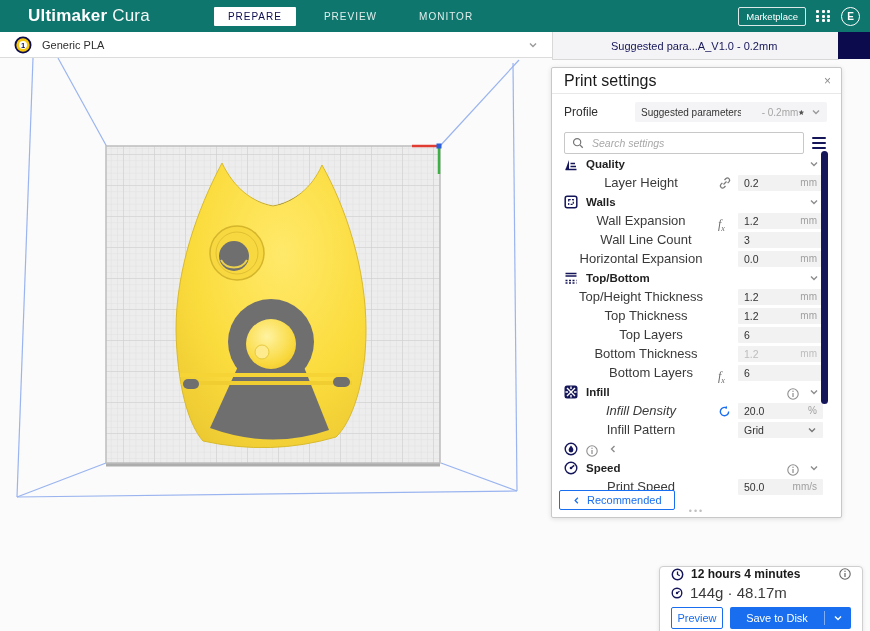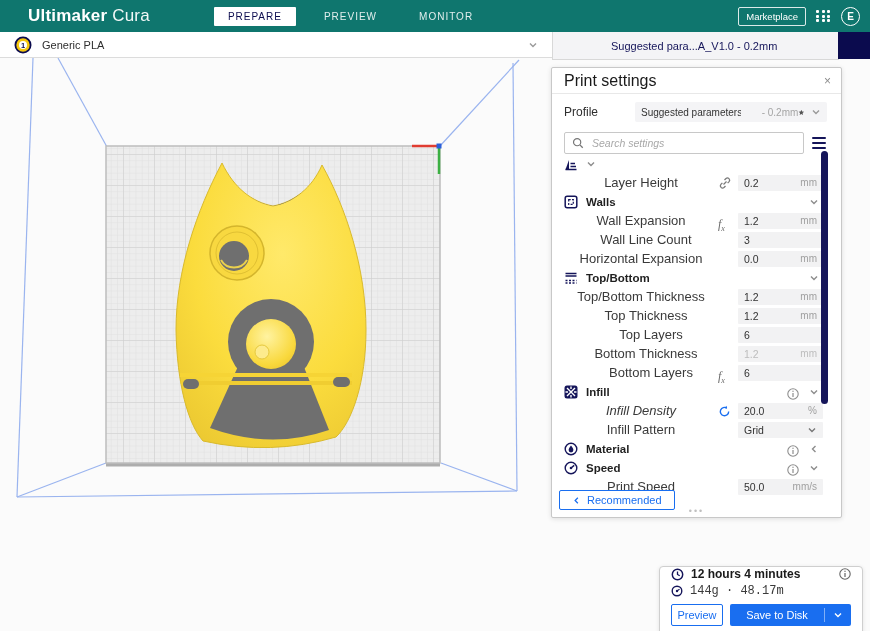--- a/index.html
+++ b/index.html
@@ -81,21 +81,21 @@
   .rec-btn{position:absolute;left:7px;bottom:7px;height:20px;border:1px solid #196ef0;border-radius:2px;
            background:#fff;color:#196ef0;font-size:11px;display:flex;align-items:center;gap:6px;
            padding:0 12px;cursor:pointer;font-family:inherit;}
   .grip{position:absolute;left:50%;bottom:1px;transform:translateX(-50%);color:#c0c0c0;font-size:9px;letter-spacing:2px;}
   
   .action{position:absolute;left:659px;top:566px;width:204px;height:72px;background:#fff;z-index:20;
           border:1px solid #cfcfcf;border-radius:4px;box-shadow:0 1px 4px rgba(0,0,0,.10);box-sizing:border-box;
           padding:0 11px;}
   .a-row{display:flex;align-items:center;gap:7px;}
   .a-time{font-size:12px;font-weight:700;color:#1a1a1a;}
-  .a-mat{font-size:12px;color:#3a3a3a;font-family:Liberation Mono, monospace;}
+  .a-mat{font-size:15px;color:#3a3a3a;}
   .a-row .aicon{width:13px;height:13px;color:#15155a;flex:0 0 auto;}
   .a-row .info{margin-left:auto;width:12px;height:12px;color:#666;}
   .a-btns{display:flex;gap:7px;margin-top:6px;}
   .btn-ghost{flex:0 0 50px;height:20px;border:1px solid #196ef0;border-radius:2px;background:#fff;
              color:#196ef0;font-size:11px;display:flex;align-items:center;justify-content:center;cursor:pointer;}
   .btn-prim{flex:1;height:22px;border:none;border-radius:2px;background:#196ef0;color:#fff;font-size:11px;
             display:flex;align-items:center;cursor:pointer;}
   .btn-prim .cap{flex:1;text-align:center;}
   .btn-prim .sep{width:1px;height:14px;background:rgba(255,255,255,.45);}
   .btn-prim .dd{width:26px;display:flex;align-items:center;justify-content:center;color:#fff;}
@@ -370,20 +370,21 @@
           <i></i>
           <i></i>
         </div>
     </div>
 
     <div class="slist" id="settings-list">
         <div class="cat-row">
           <span class="cicon"><svg width="14" height="14">
               <use href="#sym-quality"></use>
             </svg></span>
+          <span class="clbl">Quality</span>
           <span class="cchev">
             <svg width="10" height="10">
               <use href="#sym-chev-down"></use>
             </svg>
           </span>
         </div>
         <div class="set-row">
           <span class="set-lbl" style="padding-left: 0px;">Layer Height</span>
           <span class="adorn"><svg width="14" height="14">
               <use href="#sym-link"></use>
@@ -432,21 +433,21 @@
               <use href="#sym-topbottom"></use>
             </svg></span>
           <span class="clbl">Top/Bottom</span>
           <span class="cchev">
             <svg width="10" height="10">
               <use href="#sym-chev-down"></use>
             </svg>
           </span>
         </div>
         <div class="set-row">
-          <span class="set-lbl" style="padding-left: 0px;">Top/Bottom Thickness</span>
+          <span class="set-lbl" style="padding-left: 0px;">Top/Height Thickness</span>
           <span class="adorn"></span>
           <div class="fld">
             <span class="v">1.2</span>
             <span class="u">mm</span>
           </div>
         </div>
         <div class="set-row">
           <span class="set-lbl" style="padding-left: 10px;">Top Thickness</span>
           <span class="adorn"></span>
           <div class="fld">
@@ -509,21 +510,20 @@
               <svg width="10" height="10">
                 <use href="#sym-chev-down"></use>
               </svg>
             </span>
           </div>
         </div>
         <div class="cat-row">
           <span class="cicon"><svg width="14" height="14">
               <use href="#sym-material"></use>
             </svg></span>
-          <span class="clbl">Material</span>
           <span class="info"><svg width="12" height="12">
               <use href="#sym-info"></use>
             </svg></span>
           <span class="cchev">
             <svg width="10" height="10">
               <use href="#sym-chev-left"></use>
             </svg>
           </span>
         </div>
         <div class="cat-row">

